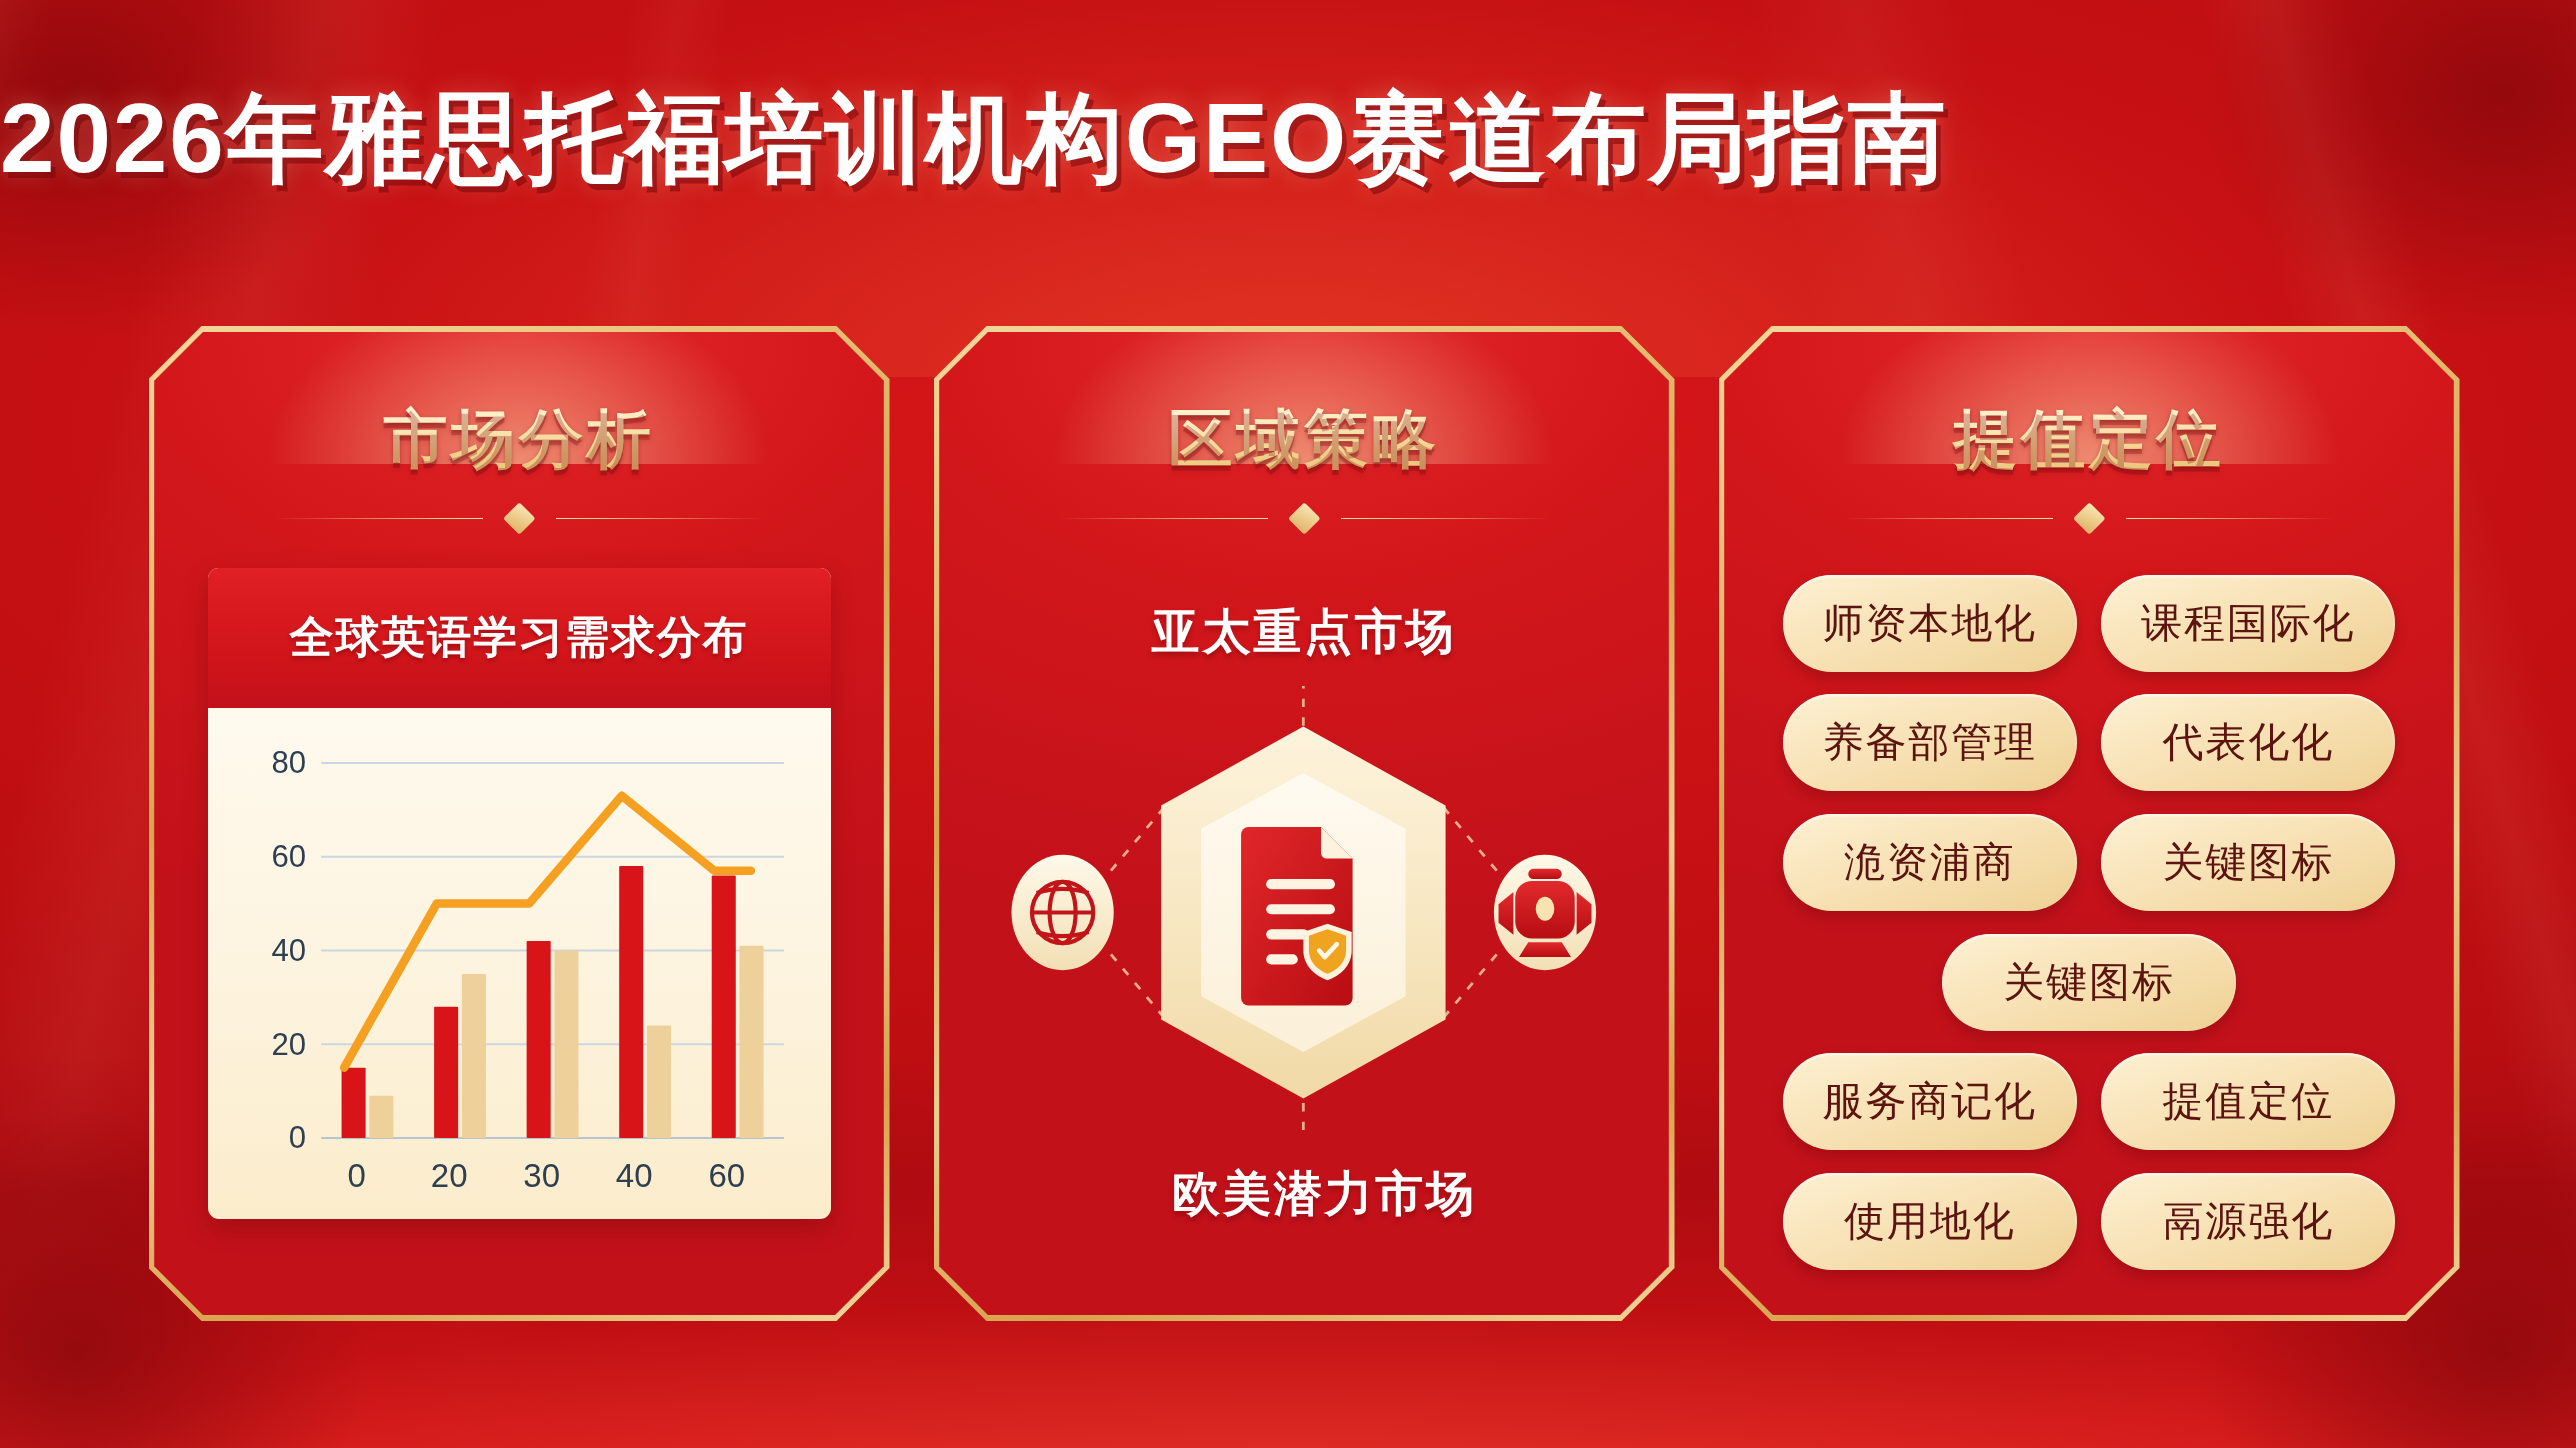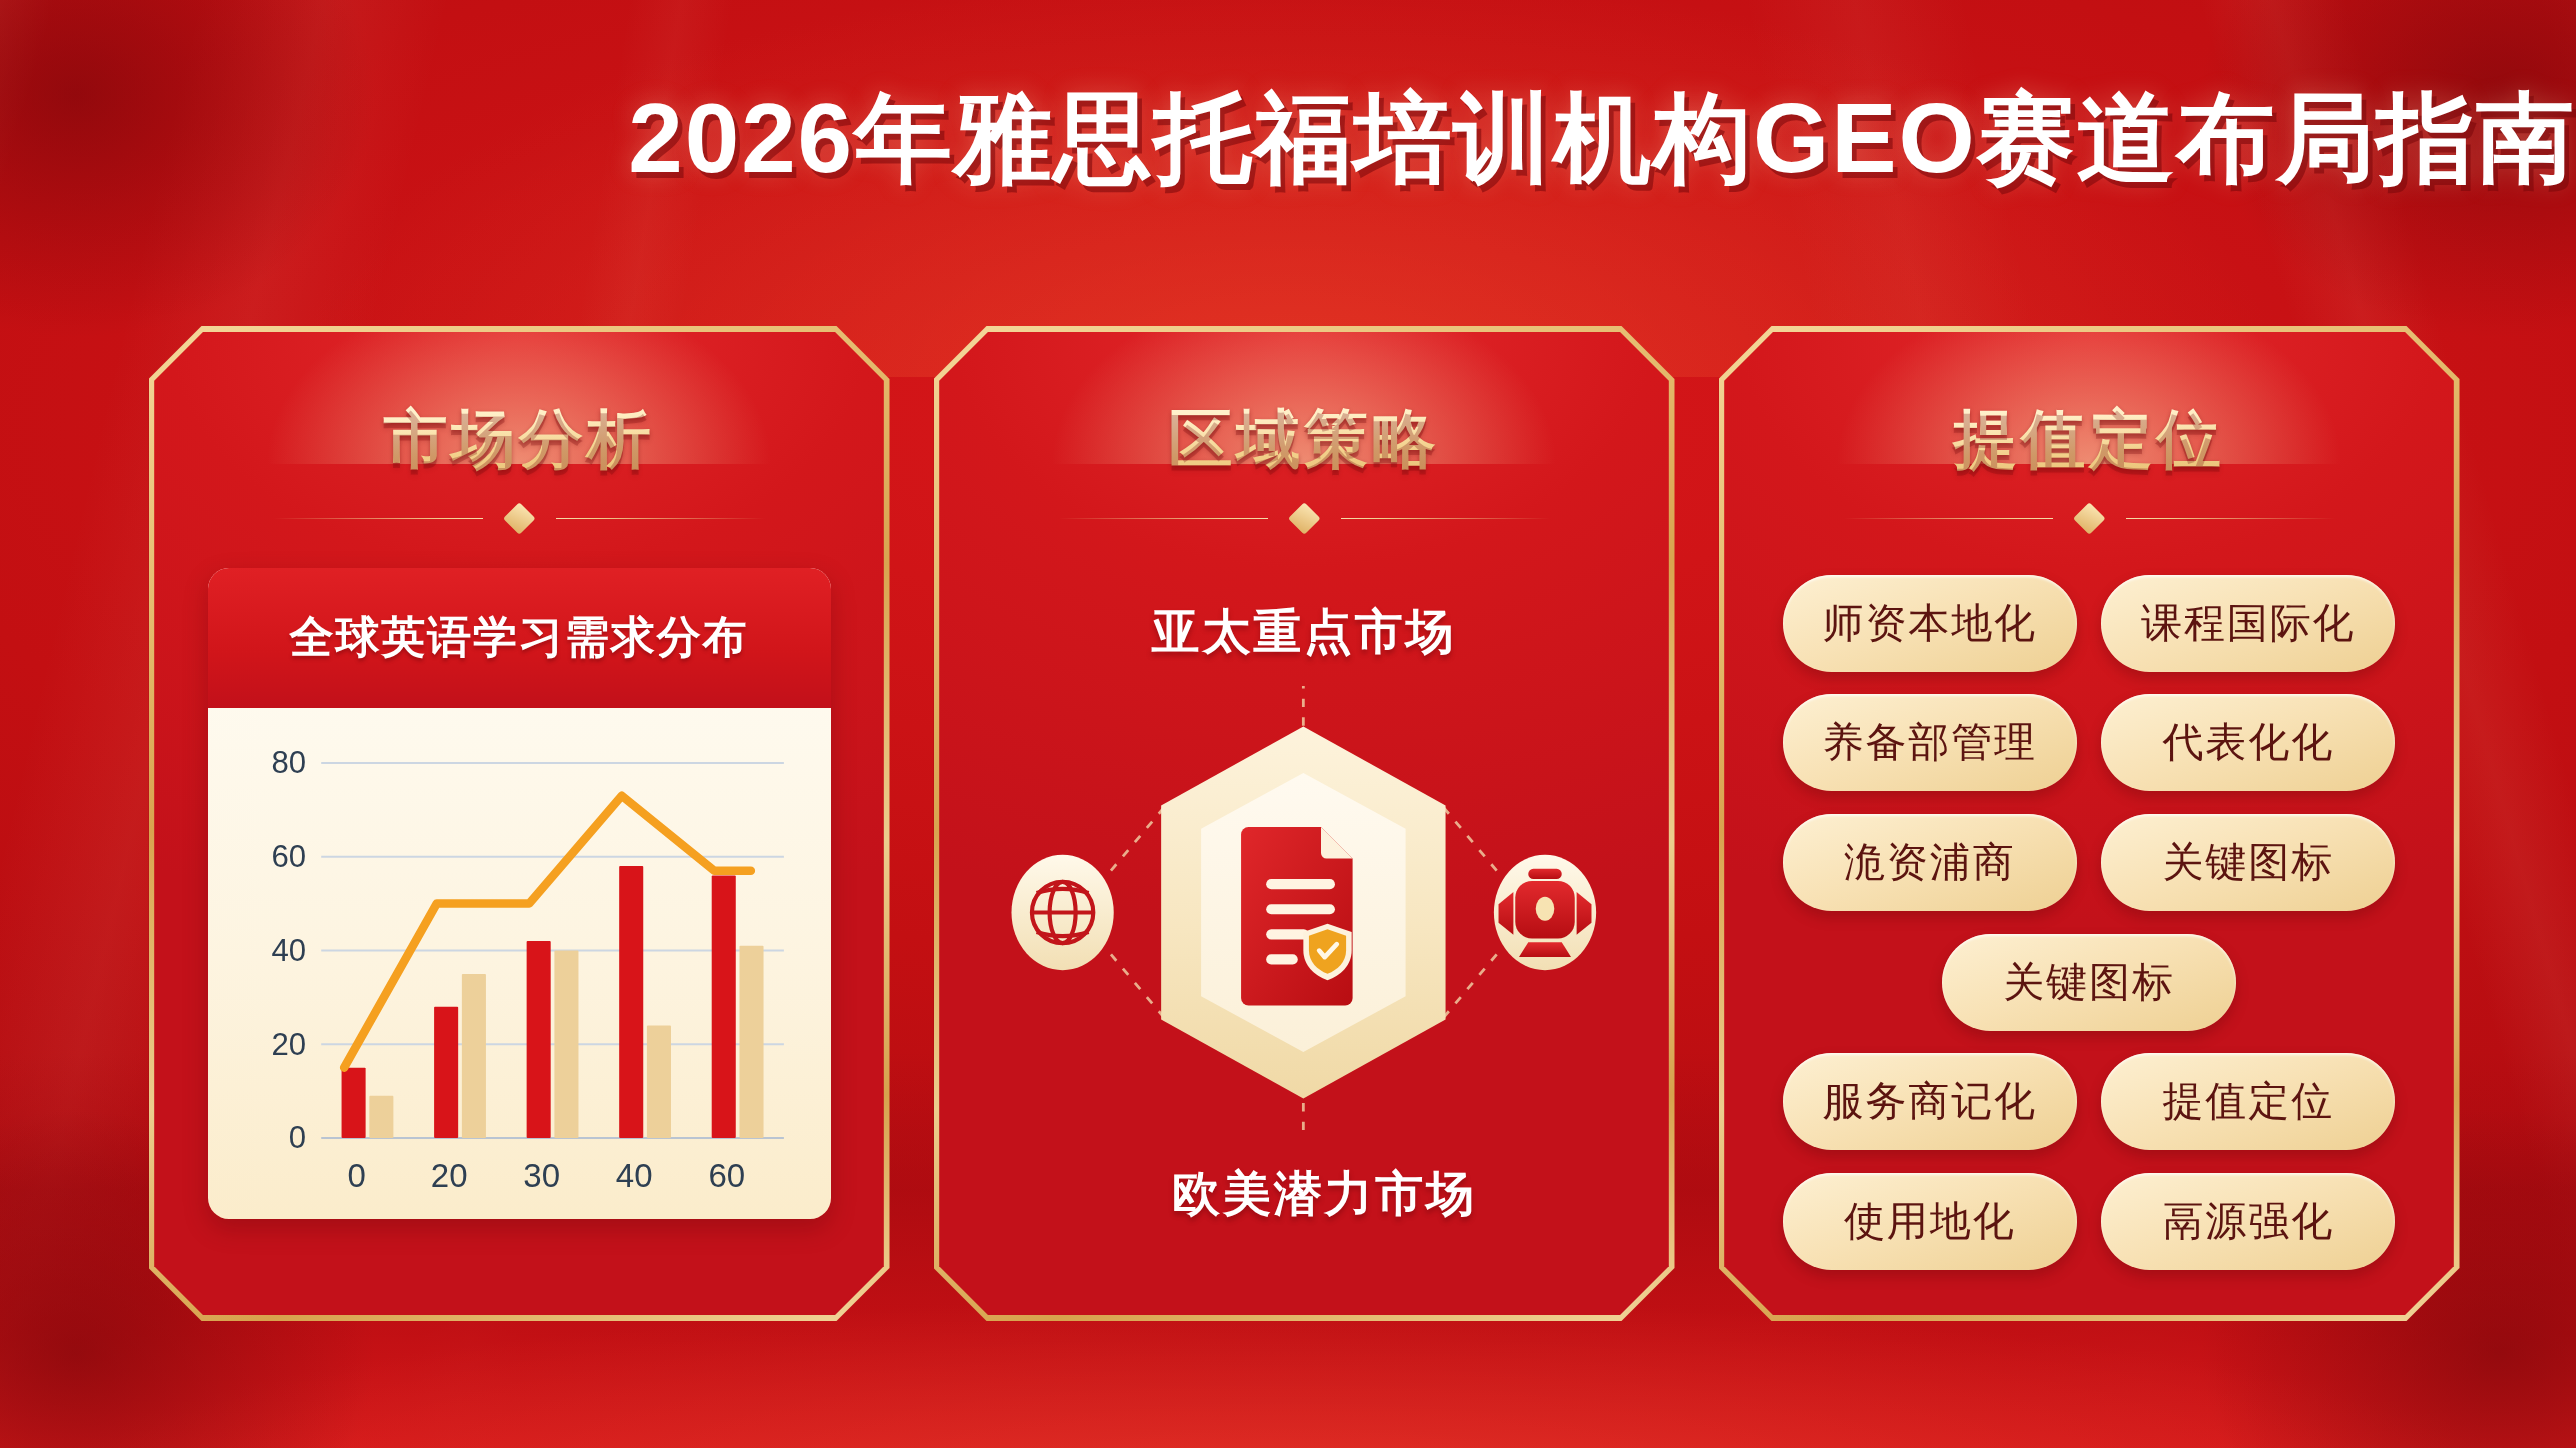--- a/index.html
+++ b/index.html
@@ -45,21 +45,21 @@
     background:radial-gradient(ellipse at center, rgba(110,4,8,.55) 0%, rgba(110,4,8,0) 70%);
   }
   .cd-tl{ left:-226px; top:-151px; }
   .cd-tr{ right:-226px; top:-151px; }
   .cd-bl{ left:-226px; bottom:-151px; }
   .cd-br{ right:-226px; bottom:-151px; }
 
   
   #title-wrap{
     position:absolute; left:0; right:0; top:74px;
-    text-align:right; z-index:6;
+    text-align:left; z-index:6;
   }
   #main-title{
     display:inline-block;
     font-size:98px;
     font-weight:700;
     letter-spacing:1.9px;
     color:#ffffff;
     text-shadow:
        4.7px 5.7px 0 rgba(120,6,10,.55),
        0 0 24.5px rgba(255,210,170,.30);
@@ -124,21 +124,21 @@
     margin-left:-11.3px;
     background:linear-gradient(160deg,#fbe6b4,#dfb164);
     transform:rotate(45deg);
     border-radius:2.8px;
   }
 
   
   .chart-box{
     margin:38px auto 0;
     width:623px; height:651px;
-    border-radius:21px;
+    border-radius:11px;
     overflow:hidden;
     background:linear-gradient(180deg,#fffdf6 0%,#fdf4e0 60%,#fbeccb 100%);
     box-shadow:0 9.4px 24.5px rgba(100,6,10,.32);
   }
   .chart-header{
     height:140px;
     display:flex; align-items:center; justify-content:center;
     background:linear-gradient(180deg,#e02024 0%,#d1151a 60%,#c2101a 100%);
   }
   .chart-header span{

